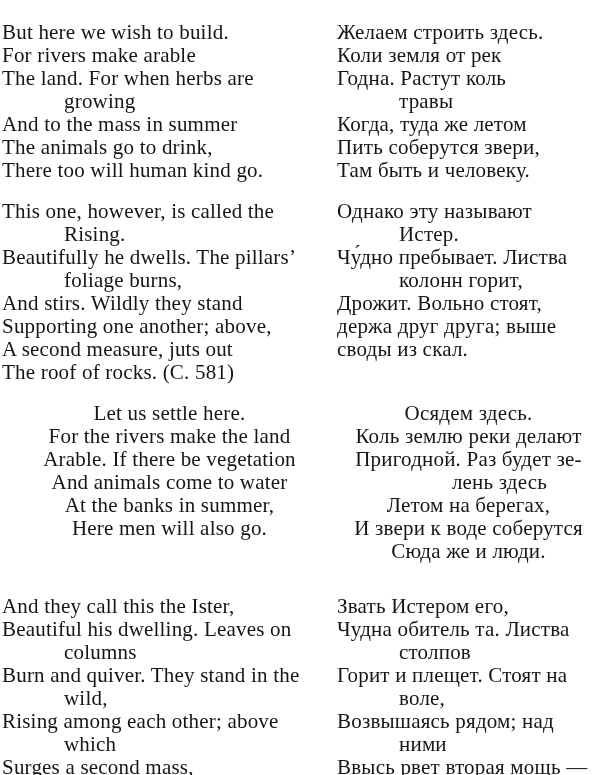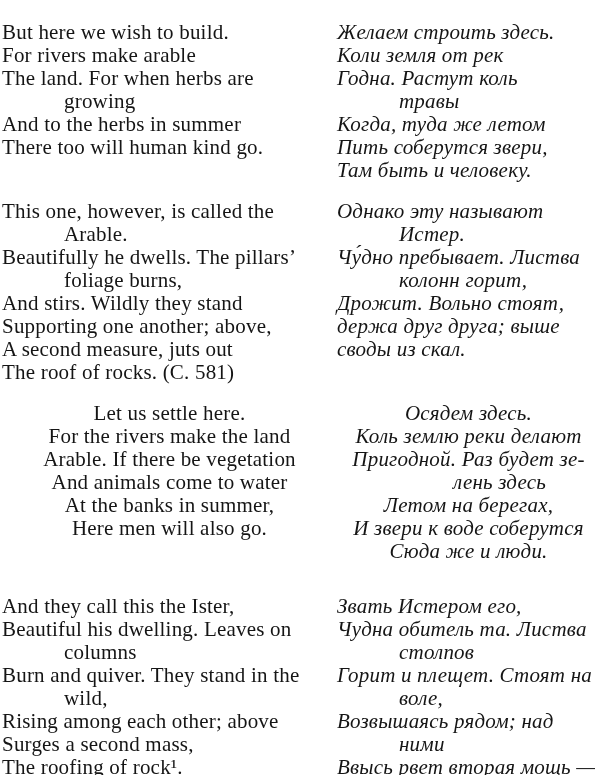--- a/index.html
+++ b/index.html
@@ -34,57 +34,57 @@
     line-height: 23px;
     white-space: nowrap;
     letter-spacing: 0.2px;
   }
   .col-en {
     flex: 0 0 335px;
     width: 335px;
   }
   .col-ru {
     flex: 1 1 auto;
-    font-style: italic;
   }
   .line {
     height: 23px;
   }
   .line.indent {
     padding-left: 62px;
   }
 </style>
 </head>
 <body>
 
 <div class="page">
   <div id="stanzas-container">
       <div class="stanza-row">
         <div class="col col-en">
           <div class="line">But here we wish to build.</div>
           <div class="line">For rivers make arable</div>
           <div class="line">The land. For when herbs are</div>
           <div class="line indent">growing</div>
-          <div class="line">And to the herbs in summer</div>
+          <div class="line">And to the mass in summer</div>
+          <div class="line">The animals go to drink,</div>
           <div class="line">There too will human kind go.</div>
         </div>
         <div class="col col-ru">
           <div class="line">Желаем строить здесь.</div>
           <div class="line">Коли земля от рек</div>
           <div class="line">Годна. Растут коль</div>
           <div class="line indent">травы</div>
           <div class="line">Когда, туда же летом</div>
           <div class="line">Пить соберутся звери,</div>
           <div class="line">Там быть и человеку.</div>
         </div>
       </div>
       <div class="stanza-row">
         <div class="col col-en">
           <div class="line">This one, however, is called the</div>
-          <div class="line indent">Arable.</div>
+          <div class="line indent">Rising.</div>
           <div class="line">Beautifully he dwells. The pillars’</div>
           <div class="line indent">foliage burns,</div>
           <div class="line">And stirs. Wildly they stand</div>
           <div class="line">Supporting one another; above,</div>
           <div class="line">A second measure, juts out</div>
           <div class="line">The roof of rocks. (C. 581)</div>
         </div>
         <div class="col col-ru">
           <div class="line">Однако эту называют</div>
           <div class="line indent">Истер.</div>
@@ -115,20 +115,21 @@
         </div>
       </div>
       <div class="stanza-row">
         <div class="col col-en">
           <div class="line">And they call this the Ister,</div>
           <div class="line">Beautiful his dwelling. Leaves on</div>
           <div class="line indent">columns</div>
           <div class="line">Burn and quiver. They stand in the</div>
           <div class="line indent">wild,</div>
           <div class="line">Rising among each other; above</div>
+          <div class="line indent">which</div>
           <div class="line">Surges a second mass,</div>
           <div class="line">The roofing of rock¹.</div>
         </div>
         <div class="col col-ru">
           <div class="line">Звать Истером его,</div>
           <div class="line">Чудна обитель та. Листва</div>
           <div class="line indent">столпов</div>
           <div class="line">Горит и плещет. Стоят на</div>
           <div class="line indent">воле,</div>
           <div class="line">Возвышаясь рядом; над</div>

